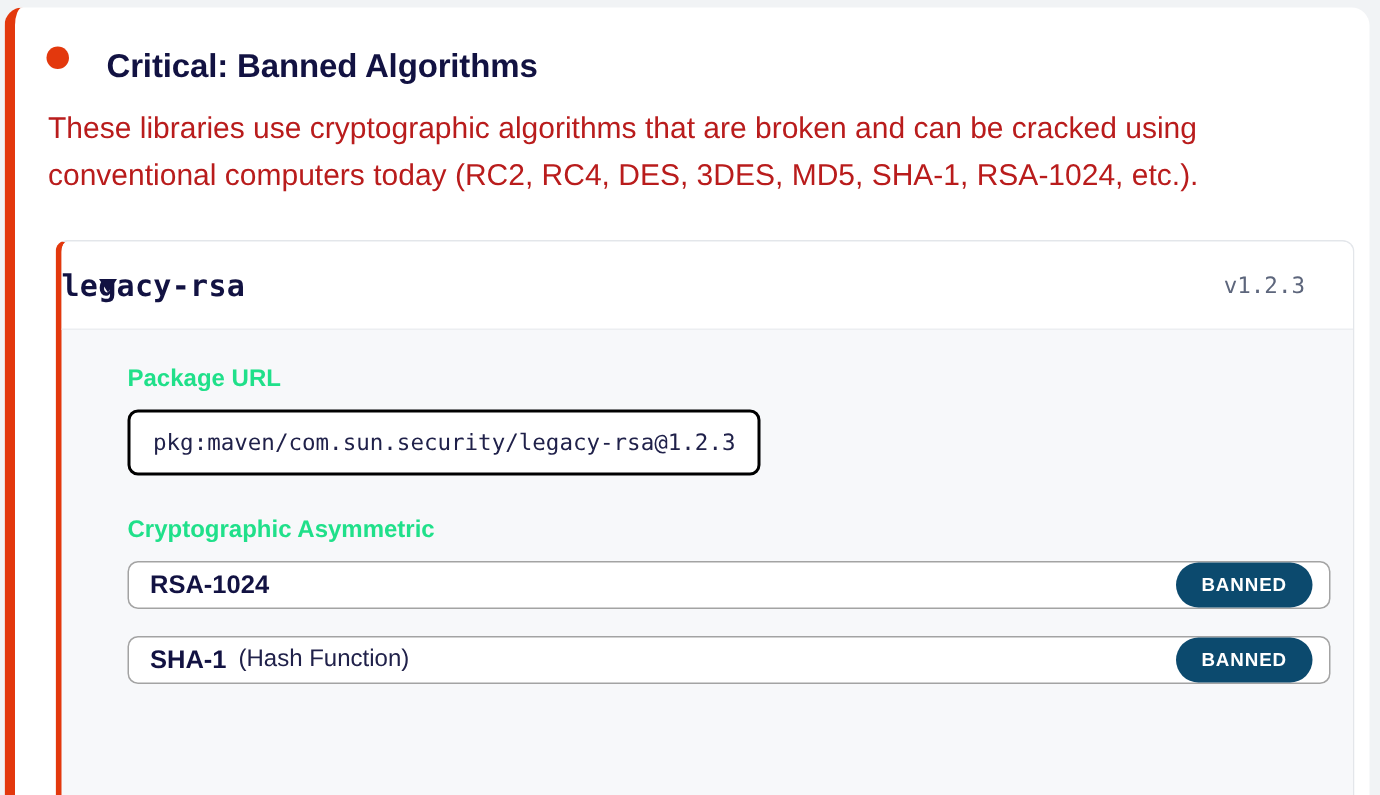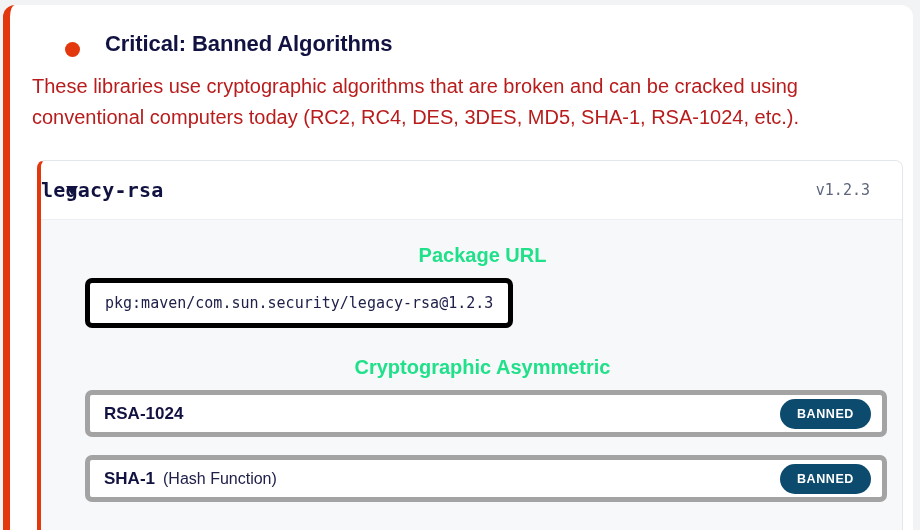--- a/index.html
+++ b/index.html
@@ -28,23 +28,22 @@
     border-top-left-radius: 12px;
     border-top-right-radius: 12px;
     border-bottom-left-radius: 12px;
     border-bottom-right-radius: 12px;
     overflow: hidden;
   }
 
   
   #alert-heading {
     display: flex;
-    align-items: flex-end;
+    align-items: flex-start;
     padding: 26px 0 0 21px;
-    margin-left: 34px;
   }
   #severity-dot {
     width: 15px;
     height: 15px;
     border-radius: 50%;
     background: #e3380d;
     flex: 0 0 auto;
   }
   #alert-title {
     margin-left: 25px;
@@ -110,47 +109,46 @@
     font-family: "DejaVu Sans Mono", "Liberation Mono", monospace;
     font-size: 15px;
     color: #5d667c;
   }
 
   #package-card-body {
     padding: 24px 22px 0 44px;
   }
 
   .section-label {
-    font-size: 20px;
+    font-size: 16px;
     font-weight: bold;
     color: #20e08a;
     margin-bottom: 11px;
-    text-align: center;
   }
 
   #purl-box {
     display: inline-block;
     background: #ffffff;
-    border: 5px solid #000000;
+    border: 2px solid #000000;
     border-radius: 7px;
     padding: 11px 15px;
     font-family: "DejaVu Sans Mono", "Liberation Mono", monospace;
     font-size: 15px;
     color: #20214a;
   }
 
   #algorithms-label { margin-top: 28px; }
 
   .algorithm-row {
     display: flex;
     align-items: center;
     background: #ffffff;
-    border: 5px solid #a3a3a3;
+    border: 1px solid #a3a3a3;
     border-radius: 7px;
-    height: 47px;
+    height: 32px;
     padding: 0 11px 0 14px;
     margin-bottom: 18px;
     width: 802px;
   }
   .algorithm-name {
     font-size: 17px;
     font-weight: bold;
     color: #121242;
   }
   .algorithm-type {

